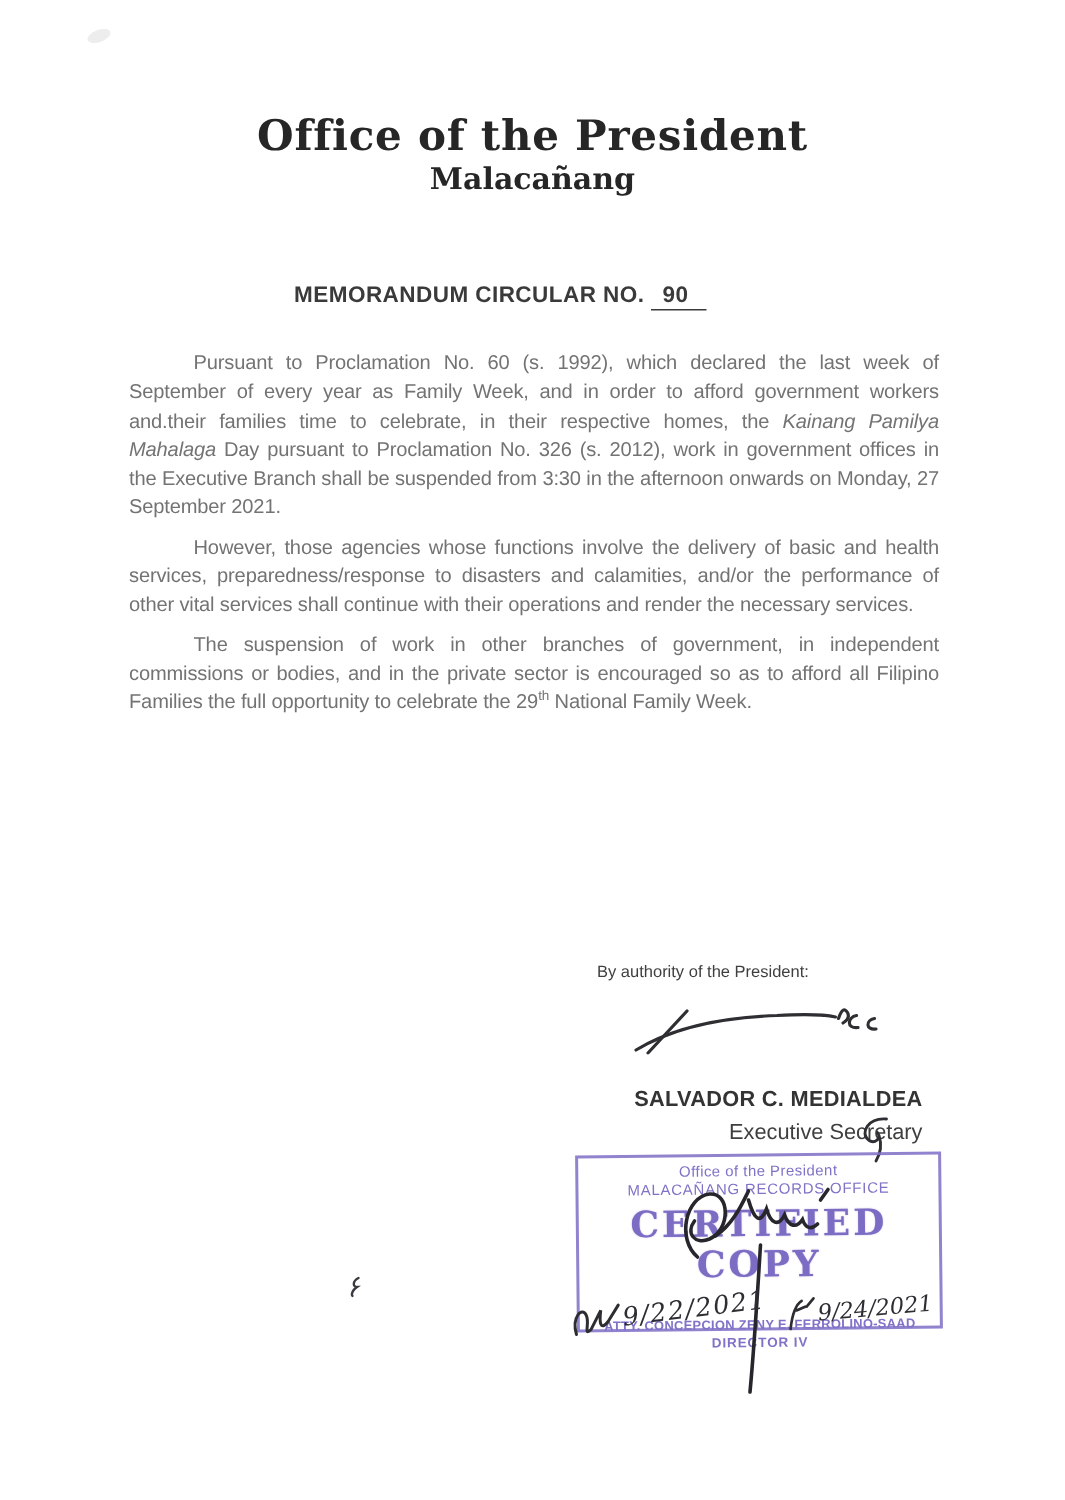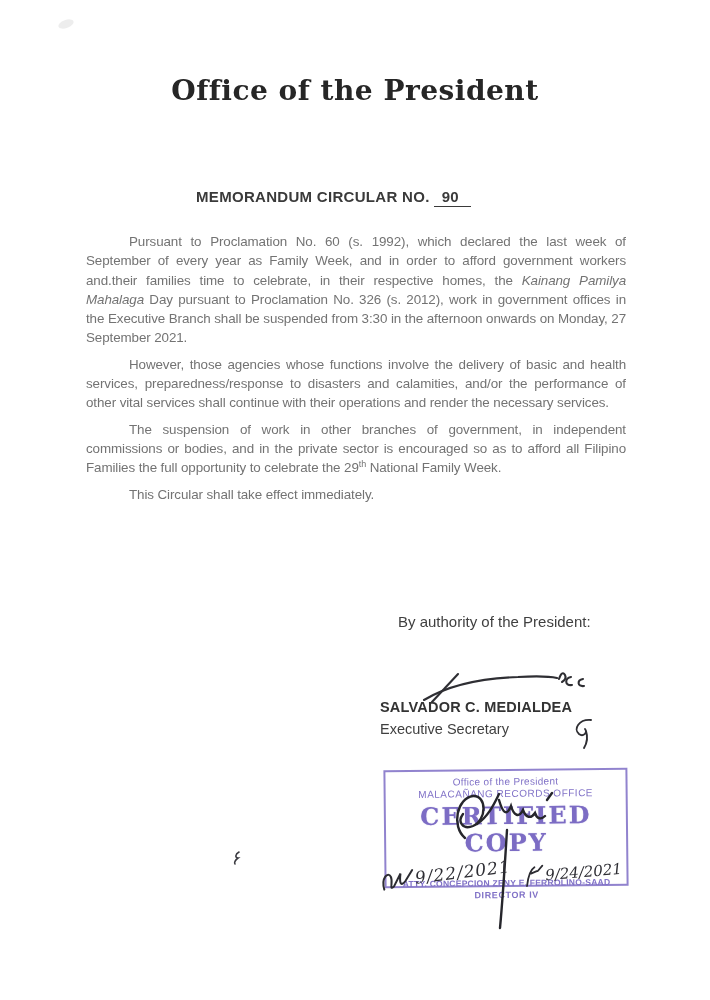--- a/index.html
+++ b/index.html
@@ -20,25 +20,25 @@
 
   
   .text-flow { position:absolute; top:232px; left:86px; width:540px; }
   .text-flow p { font-size:13.4px; line-height:19.3px; text-align:justify;
                  text-indent:43px; margin-bottom:7px; letter-spacing:-0.1px; color:#737373; }
   .it { font-style:italic; }
   sup { font-size:9px; vertical-align:super; line-height:0; }
   .dateline { font-family:"Liberation Mono", monospace; font-weight:bold; font-size:13px;
               letter-spacing:1.6px; margin-left:43px; margin-top:6px; color:#3d3d3d; }
 
-  .authority { position:absolute; top:613px; left:398px; font-size:15px; color:#3f3f3f;text-align:center; }
+  .authority { position:absolute; top:642px; left:398px; font-size:11px; color:#3f3f3f;text-align:center; }
 
   
   .sig-stroke { position:absolute; top:663px; left:418px; }
-  .sig-block { position:absolute; top:699px; left:380px; width:235px; text-align:left; }
+  .sig-block { position:absolute; top:725px; left:380px; width:235px; text-align:right; }
   .sig-name { font-size:14.5px; font-weight:bold; color:#333; letter-spacing:.2px; }
   .sig-title { font-size:14.5px; color:#3f3f3f; margin-top:6px; position:relative; }
   .sig-flourish { position:absolute; right:18px; top:-4px; }
 
   
   .stamp { position:absolute; top:769px; left:384px; width:244px; height:118px;
            border:2px solid rgba(126,109,198,.85); transform:rotate(-.6deg);
            text-align:center; color:#8172c7; padding-top:5px; }
   .stamp-s1 { font-size:10px; line-height:12px; letter-spacing:.3px; }
   .stamp-s2 { font-size:10px; line-height:12px; letter-spacing:.5px; }
@@ -59,31 +59,31 @@
             background:#9a9a9a; opacity:.18; transform:rotate(-20deg); }
   svg { display:block; }
 </style>
 </head>
 <body>
 
 <div class="smudge"></div>
 
 <div class="letterhead">
   <div class="lh1">Office of the President</div>
+  <div class="lh3">Malacañang</div>
 </div>
 
 <div class="memo-title">
   <span>MEMORANDUM CIRCULAR NO.</span><span class="memo-num">90</span>
 </div>
 
 <div class="text-flow">
   <p><span>Pursuant to Proclamation No. 60 (s. 1992), which declared the last week of September of every year as Family Week, and in order to afford government workers and.their families time to celebrate, in their respective homes, the </span><span class="it">Kainang Pamilya Mahalaga</span><span> Day pursuant to Proclamation No. 326 (s. 2012), work in government offices in the Executive Branch shall be suspended from 3:30 in the afternoon onwards on Monday, 27 September 2021.</span></p>
   <p>However, those agencies whose functions involve the delivery of basic and health services, preparedness/response to disasters and calamities, and/or the performance of other vital services shall continue with their operations and render the necessary services.</p>
   <p><span>The suspension of work in other branches of government, in independent commissions or bodies, and in the private sector is encouraged so as to afford all Filipino Families the full opportunity to celebrate the 29</span><sup>th</sup><span> National Family Week.</span></p>
-  <p>This Circular shall take effect immediately.</p>
 </div>
 
 <div class="authority">By authority of the President:</div>
 
 <div class="sig-stroke">
   <svg width="170" height="40" viewBox="0 0 170 40">
     <g fill="none" stroke="#2e2e33" stroke-width="2.1" stroke-linecap="round">
       <path d="M6 37 C34 20 70 15 100 14 C118 13 130 13 139 15"></path>
       <path d="M14 39 L40 11"></path>
       <path d="M141 16 q3 -9 6 -4 q2 4 -3 7"></path>

